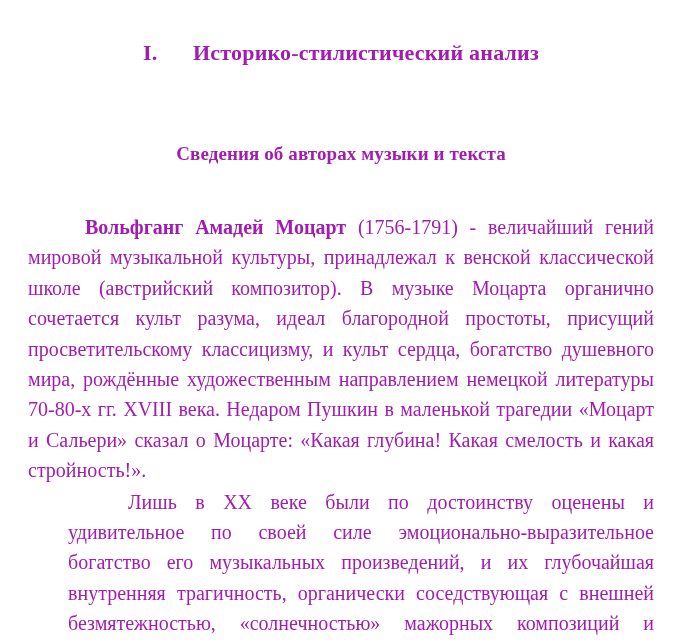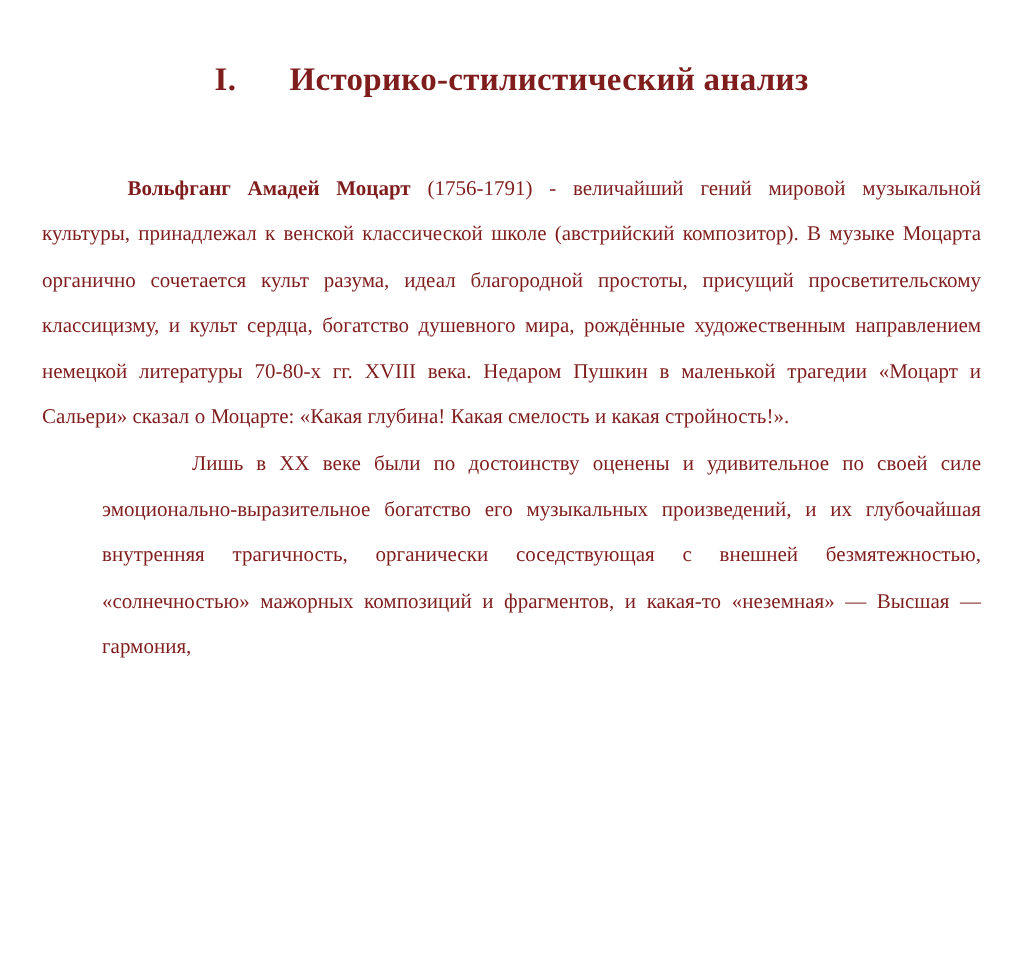--- a/index.html
+++ b/index.html
@@ -7,21 +7,21 @@
     padding: 0;
     background: #ffffff;
   }
   .page {
     position: relative;
     width: 682px;
     height: 644px;
     background: #ffffff;
     overflow: hidden;
     font-family: "Liberation Serif", "DejaVu Serif", serif;
-    color: #7f1d1d;
+    color: #a21caf;
     -webkit-font-smoothing: antialiased;
   }
   .doc-body {
     position: absolute;
     left: 28px;
     top: 0;
     width: 626px;
   }
 
   
@@ -50,21 +50,21 @@
     text-align: center;
     line-height: 28px;
     padding-top: 72px;
     letter-spacing: 0.1px;
   }
 
   
   .body-paragraph {
     margin: 0;
     padding: 0;
-    font-size: 14px;
+    font-size: 20px;
     line-height: 30.4px;
     text-align: justify;
     text-justify: inter-word;
     word-spacing: 0.1px;
   }
   #paragraph-1 {
     padding-top: 44px;
     text-indent: 57px;
   }
   #paragraph-2 {
@@ -77,19 +77,20 @@
   }
 </style>
 </head>
 <body>
 
 <div class="page">
   <div class="doc-body">
 
     <h1 class="chapter-heading"><span class="numeral">I.</span><span>Историко-стилистический анализ</span></h1>
 
+    <h2 class="section-subtitle">Сведения об авторах музыки и текста</h2>
 
     <p class="body-paragraph" id="paragraph-1"><span class="lead-name">Вольфганг Амадей Моцарт</span><span> (1756-1791) - величайший гений мировой музыкальной культуры, принадлежал к венской классической школе (австрийский композитор). В музыке Моцарта органично сочетается культ разума, идеал благородной простоты, присущий просветительскому классицизму, и культ сердца, богатство душевного мира, рождённые художественным направлением немецкой литературы 70-80-х гг. XVIII века. Недаром Пушкин в маленькой трагедии «Моцарт и Сальери» сказал о Моцарте: «Какая глубина! Какая смелость и какая стройность!».</span></p>
 
     <p class="body-paragraph" id="paragraph-2"><span>Лишь в XX веке были по достоинству оценены и удивительное по своей силе эмоционально-выразительное богатство его музыкальных произведений, и их глубочайшая внутренняя трагичность, органически соседствующая с внешней безмятежностью, «солнечностью» мажорных композиций и фрагментов, и какая-то «неземная» — Высшая — гармония,</span></p>
 
   </div>
 </div>
 
 </body></html>

